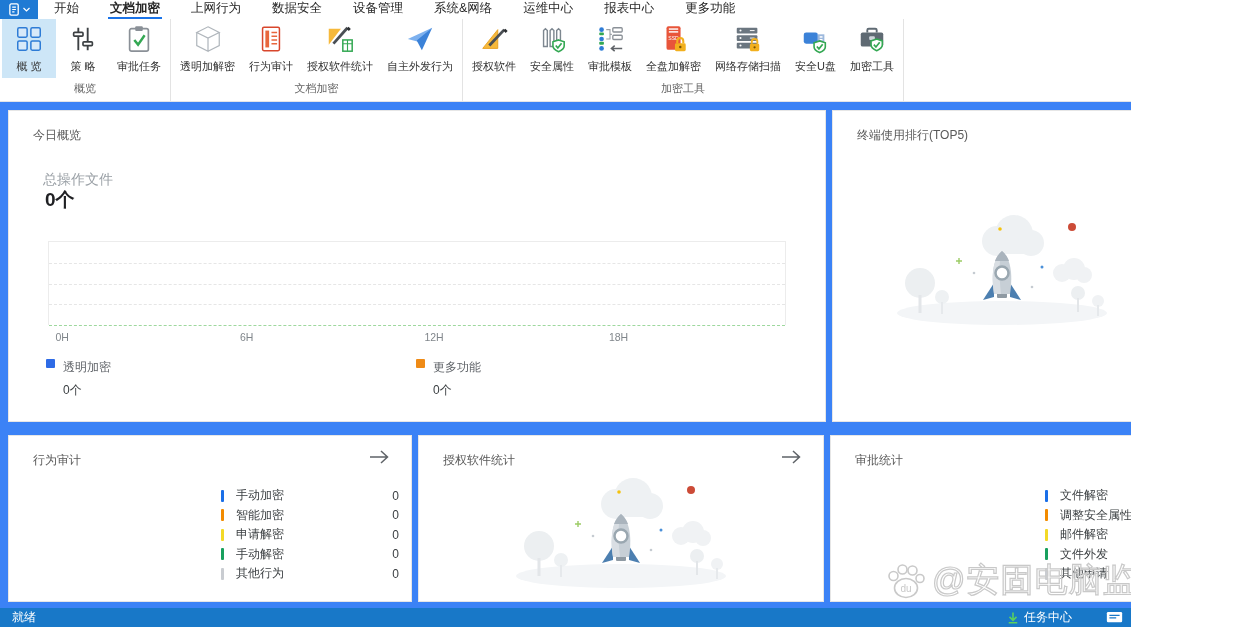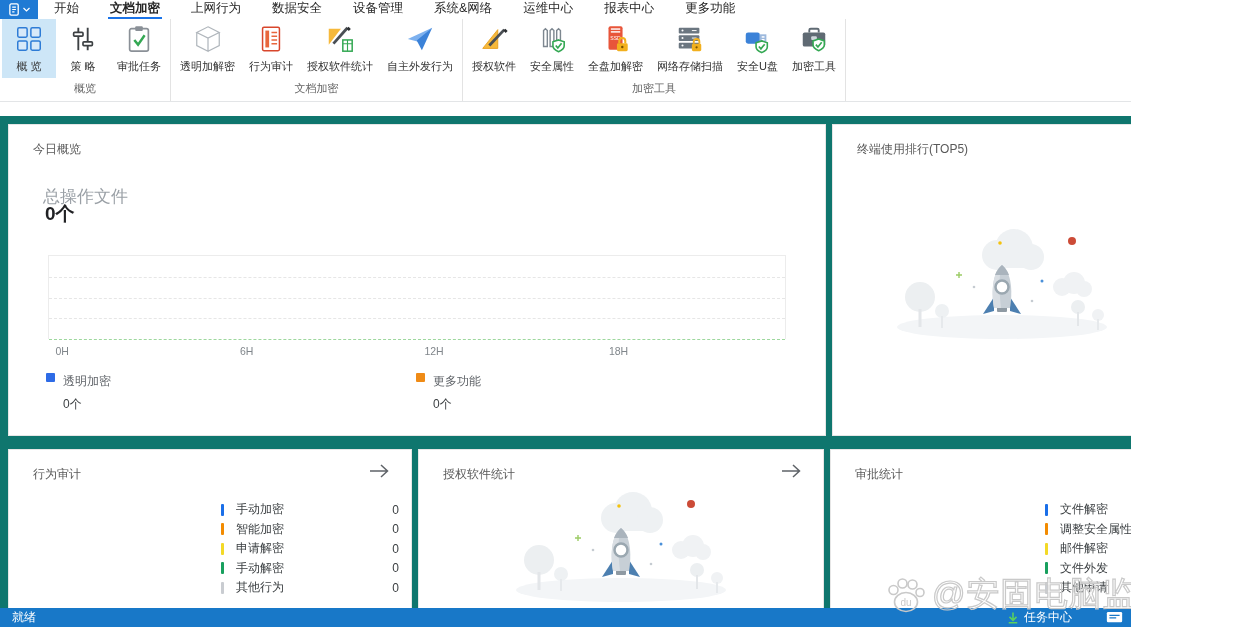--- a/index.html
+++ b/index.html
@@ -14,31 +14,31 @@
   
   .ribbon{position:absolute;top:19px;left:0;right:0;height:83px;background:#fff;display:flex;border-bottom:1px solid #e3e5e7;box-sizing:border-box;}
   .rgroup{display:flex;flex-direction:column;border-right:1px solid #e3e3e3;padding:0 2px;}
   .ritems{display:flex;align-items:flex-start;flex:1;}
   .ritem{display:flex;flex-direction:column;align-items:center;padding:5px 7px 4px;cursor:pointer;min-width:40px;}
   .ritem.active{background:#cde6f7;}
   .ricon{width:30px;height:30px;display:block;}
   .rlabel{font-size:11px;color:#333;margin-top:5px;white-space:nowrap;}
   .rgroup-label{text-align:center;font-size:11px;color:#666;padding:2px 0 5px;}
   
-  .content{position:absolute;top:116px;left:0;right:0;height:506px;background:#0f766e;}
+  .content{position:absolute;top:102px;left:0;right:0;height:506px;background:#3b82f6;}
   .panel{position:absolute;background:#fff;border:1px solid #e6e6e6;box-sizing:border-box;}
   .p-today{left:8px;top:8px;width:818px;height:312px;}
   .p-terminal{left:832px;top:8px;width:402px;height:312px;}
   .p-audit{left:8px;top:333px;width:404px;height:167px;}
   .p-soft{left:418px;top:333px;width:406px;height:167px;}
   .p-approval{left:830px;top:333px;width:404px;height:167px;}
   .ptitle{position:absolute;left:24px;top:16px;font-size:12px;color:#595959;}
   .parrow{position:absolute;right:20px;top:11px;cursor:pointer;}
   
-  .metric-label{position:absolute;left:34px;top:60px;font-size:17px;color:#9aa0a6;}
+  .metric-label{position:absolute;left:34px;top:60px;font-size:14px;color:#9aa0a6;}
   .metric-value{position:absolute;left:36px;top:76px;font-size:19px;font-weight:bold;color:#202124;}
   .chartbox{position:absolute;left:39px;top:130px;width:738px;height:84px;border:1px solid #ececec;border-bottom:none;box-sizing:border-box;}
   .gline{position:absolute;left:0;right:0;height:0;border-top:1px dashed #e6e6e6;}
   .gline.g1{top:25%;} .gline.g2{top:50%;} .gline.g3{top:75%;}
   .gline.axis{top:100%;border-top:1px dashed #9ed89e;}
   .xlabels{position:absolute;left:39px;top:220px;width:738px;height:14px;}
   .xlabels span{position:absolute;font-size:10.5px;color:#80868b;}
   .legend{position:absolute;top:248px;}
   .legend.l1{left:37px;} .legend.l2{left:407px;}
   .leg-row{display:flex;align-items:flex-start;gap:8px;}
@@ -212,20 +212,34 @@
         <div class="ritem">
           <svg class="ricon" viewBox="0 0 32 32">
             <path d="M7,7 l2,-2 l2,2 V24 H7 Z M14,7 l2,-2 l2,2 V24 h-4 Z M21,7 l2,-2 l2,2 V18 h-4 Z" fill="#fff" stroke="#7d8790" stroke-width="1.5"></path>
             <path d="M23,17 l6,2 v4.5 c0,3.5 -6,6 -6,6 c0,0 -6,-2.5 -6,-6 V19 Z" fill="#fff" stroke="#34a853" stroke-width="1.7"></path>
             <path d="M20,23 l2.2,2.5 l4,-5" fill="none" stroke="#34a853" stroke-width="1.8"></path>
           </svg>
           <span class="rlabel">安全属性</span>
         </div>
         <div class="ritem">
           <svg class="ricon" viewBox="0 0 32 32">
+            <circle cx="7" cy="6" r="2.5" fill="#2e7cd6"></circle>
+              <rect x="4.5" y="9" width="5" height="3" rx="1" fill="#34a853"></rect>
+            <circle cx="7" cy="16" r="2.5" fill="#2e7cd6"></circle>
+              <rect x="4.5" y="19" width="5" height="3" rx="1" fill="#34a853"></rect>
+            <circle cx="7" cy="26" r="2.5" fill="#2e7cd6"></circle>
+            <path d="M12,6 H16 V16 H12 M16,11 H18" stroke="#9aa0a6" stroke-width="1.2" fill="none"></path>
+            <rect x="19" y="4" width="10" height="4.5" rx="1" fill="#fff" stroke="#8a9097" stroke-width="1.4"></rect>
+            <rect x="19" y="12" width="10" height="4.5" rx="1" fill="#fff" stroke="#8a9097" stroke-width="1.4"></rect>
+            <path d="M29,26 H18 M21,23 l-3.5,3 l3.5,3" stroke="#5f6368" stroke-width="1.6" fill="none"></path>
+          </svg>
+          <span class="rlabel">审批模板</span>
+        </div>
+        <div class="ritem">
+          <svg class="ricon" viewBox="0 0 32 32">
             <rect x="8" y="2.5" width="15" height="25" rx="2" fill="#e8553a"></rect>
             <rect x="10.5" y="4.5" width="10" height="1.8" fill="#fff" opacity="0.85"></rect>
             <rect x="10.5" y="7.5" width="10" height="1.8" fill="#fff" opacity="0.85"></rect>
             <text x="15.5" y="17" font-size="5.5" fill="#fff" text-anchor="middle" font-family="sans-serif">SSD</text>
             <path d="M19.5,20.5 v-2.3 a3.2,3.2 0 0 1 6.4,0 v2.3" fill="none" stroke="#f2b01e" stroke-width="2.2"></path>
             <rect x="17" y="20.5" width="11.5" height="8.5" rx="1.5" fill="#f2b01e"></rect>
             <circle cx="22.7" cy="24.5" r="1.3" fill="#7a5200"></circle>
           </svg>
           <span class="rlabel">全盘加解密</span>
         </div>

